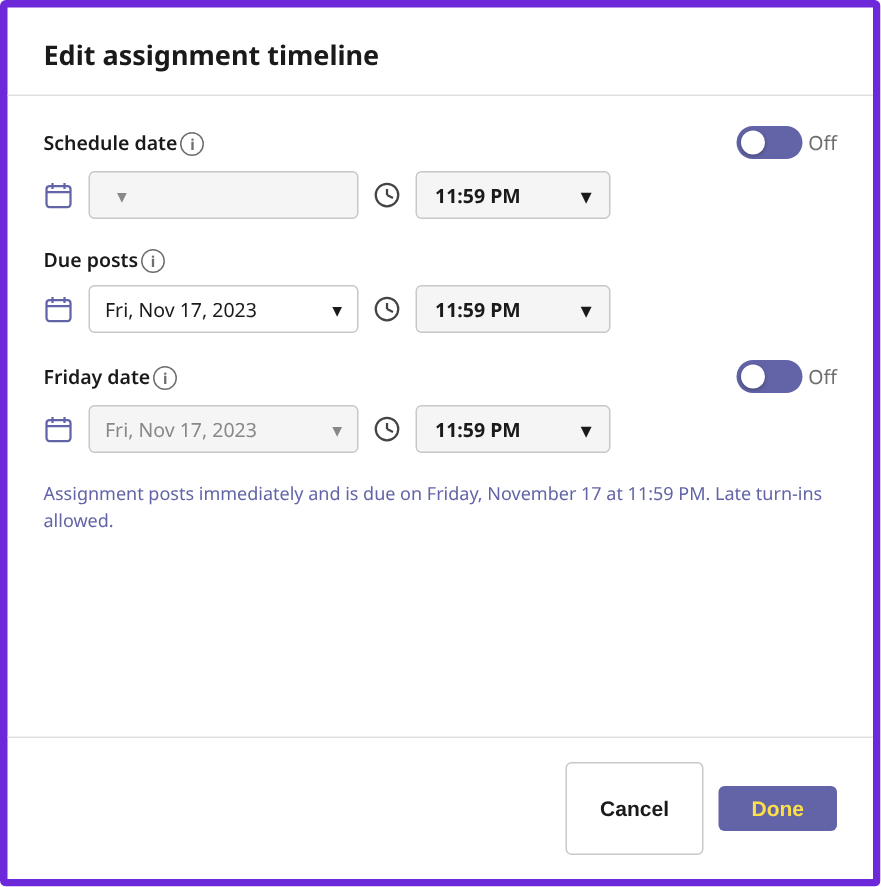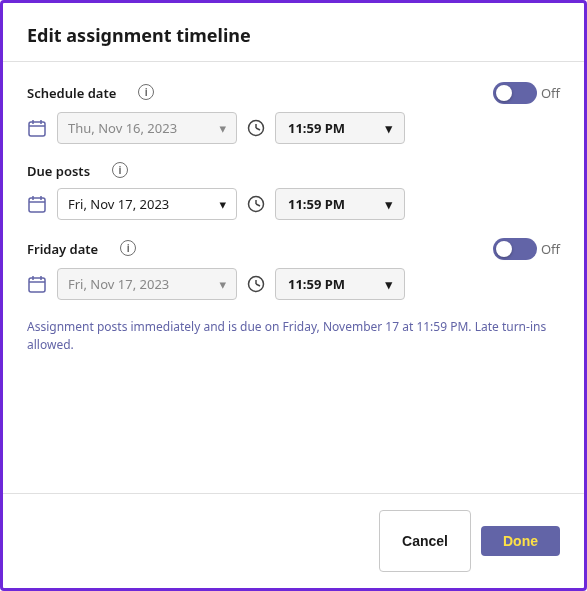--- a/index.html
+++ b/index.html
@@ -9,21 +9,21 @@
       width: 587px;
       min-height: 591px;
       display: flex;
       align-items: center;
       justify-content: center;
     }
     .dialog {
       background: #fff;
       width: 587px;
       min-height: 591px;
-      border: 3px solid #6d28d9;
+      border: 5px solid #6d28d9;
       border-radius: 4px;
       display: flex;
       flex-direction: column;
       padding: 0;
     }
     .dialog-header {
       padding: 20px 24px 14px 24px;
       border-bottom: 1px solid #e0e0e0;
     }
     .dialog-title {
@@ -39,22 +39,22 @@
       margin-bottom: 18px;
     }
     .field-label-row {
       display: flex;
       align-items: center;
       justify-content: space-between;
       margin-bottom: 8px;
     }
     .field-label {
       display: flex;
-      align-items: flex-start;
-      gap: 22px;
+      align-items: flex-end;
+      gap: 2px;
       font-size: 13px;
       font-weight: 600;
       color: #1a1a1a;
     }
     .info-icon {
       width: 16px;
       height: 16px;
       border-radius: 50%;
       border: 1.5px solid #6e6e6e;
       display: inline-flex;
@@ -214,21 +214,20 @@
       <div class="field-controls">
         <div class="calendar-icon-wrap">
           <svg width="20" height="20" viewBox="0 0 20 20" fill="none">
             <rect x="2" y="4" width="16" height="14" rx="2" stroke="#6264a7" stroke-width="1.5" fill="none"></rect>
             <line x1="2" y1="8" x2="18" y2="8" stroke="#6264a7" stroke-width="1.5"></line>
             <line x1="6" y1="2" x2="6" y2="6" stroke="#6264a7" stroke-width="1.5"></line>
             <line x1="14" y1="2" x2="14" y2="6" stroke="#6264a7" stroke-width="1.5"></line>
           </svg>
         </div>
         <div class="date-select">
-          <span>Thu, Nov 16, 2023</span>
           <span class="chevron-icon">▾</span>
         </div>
         <div class="clock-icon-wrap">
           <svg width="18" height="18" viewBox="0 0 18 18" fill="none">
             <circle cx="9" cy="9" r="7.5" stroke="#444" stroke-width="1.5" fill="none"></circle>
             <line x1="9" y1="5" x2="9" y2="9" stroke="#444" stroke-width="1.5"></line>
             <line x1="9" y1="9" x2="13" y2="11" stroke="#444" stroke-width="1.5"></line>
           </svg>
         </div>
         <div class="time-select">

